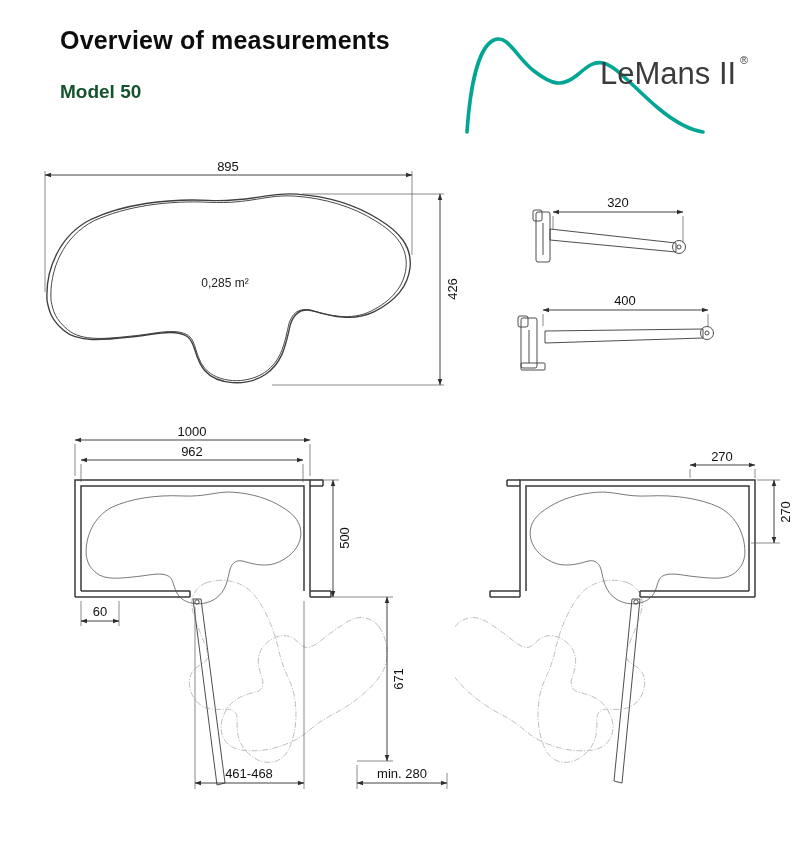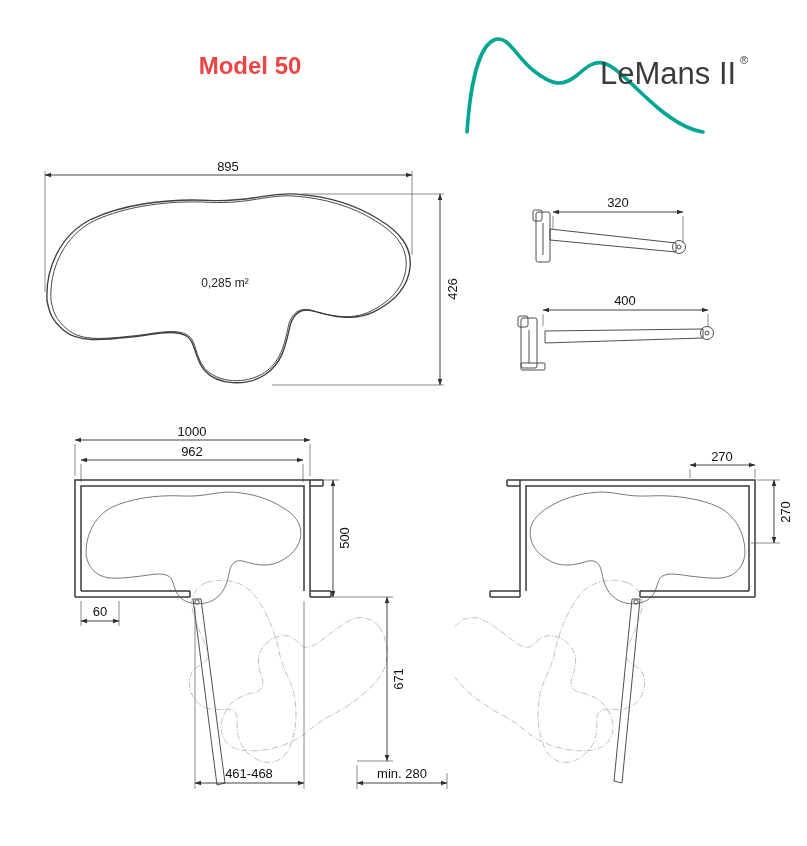--- a/index.html
+++ b/index.html
@@ -1,21 +1,21 @@
 <!DOCTYPE html>
 <html><head>
 <meta charset="utf-8">
 <style>
   html,body{margin:0;padding:0;background:#ffffff;}
   .canvas{position:relative;width:807px;height:846px;background:#fff;overflow:hidden;
           font-family:"Liberation Sans",sans-serif;}
   .panel{position:absolute;}
   .title-block{position:absolute;left:60px;top:26px;width:380px;}
   .main-title{font-size:25px;font-weight:bold;color:#0d0d0d;letter-spacing:.2px;}
-  .model-title{font-size:24px;font-weight:bold;color:#ef4444;text-align:center;margin-top:26px;}
+  .model-title{font-size:19px;font-weight:bold;color:#14532d;text-align:left;margin-top:26px;}
 
   
   .wall{stroke:#3a3a3a;stroke-width:1.5;fill:none;}
   .thin{stroke:#3a3a3a;stroke-width:0.9;fill:none;}
   .shelf-big{stroke:#3f3f3f;stroke-width:1.3;fill:none;}
   .shelf{stroke:#4a4a4a;stroke-width:1.2;fill:none;}
   .ghost{stroke:#8f8f8f;stroke-width:0.95;fill:none;stroke-dasharray:11 3 2 3;}
   .dim{stroke:#2e2e2e;stroke-width:0.9;fill:none;}
   .ext{stroke:#5a5a5a;stroke-width:0.7;fill:none;}
   .dt{font-family:"Liberation Sans",sans-serif;font-size:13px;fill:#111;}
@@ -31,20 +31,21 @@
   <svg width="0" height="0" style="position:absolute" aria-hidden="true">
     <defs>
       <marker id="arr" viewBox="0 0 10 10" refX="9.5" refY="5" markerWidth="11" markerHeight="7" orient="auto-start-reverse">
         <path d="M0,1.4 L10,5 L0,8.6 Z" fill="#2e2e2e"></path>
       </marker>
       <path id="kidney" d="M6,118 C4,88 18,55 48,40 C78,26 120,20 160,22 C200,24 216,14 244,16 C272,18 300,26 322,40 C342,52 354,66 352,86 C350,104 338,118 318,128 C298,138 276,132 262,128 C250,124 242,128 238,140 C234,156 232,176 214,188 C196,200 168,198 156,184 C146,172 148,158 140,152 C128,144 108,150 88,152 C60,155 36,158 22,146 C10,136 8,128 6,118 Z"></path>
     </defs>
   </svg>
 
   <div class="title-block">
+    <div class="main-title">Overview of measurements</div>
     <div class="model-title">Model 50</div>
   </div>
 
   <svg class="panel" style="left:450px;top:20px;" width="340" height="120" viewBox="0 0 340 120">
     <path d="M17,112 C20,68 28,27 44,20 C58,14 66,37 84,51 C102,65 112,67 126,56 C137,47 143,41 153,43 C167,46 186,70 208,88 C226,103 240,110 253,112" fill="none" stroke-width="3.6" stroke-linecap="round" stroke="#00A693"></path>
     <text class="brand-text" x="150" y="64">LeMans II</text>
     <text class="brand-reg" x="290" y="44">®</text>
   </svg>
 
   <svg class="panel" style="left:30px;top:152px;" width="435" height="250" viewBox="0 0 435 250">

